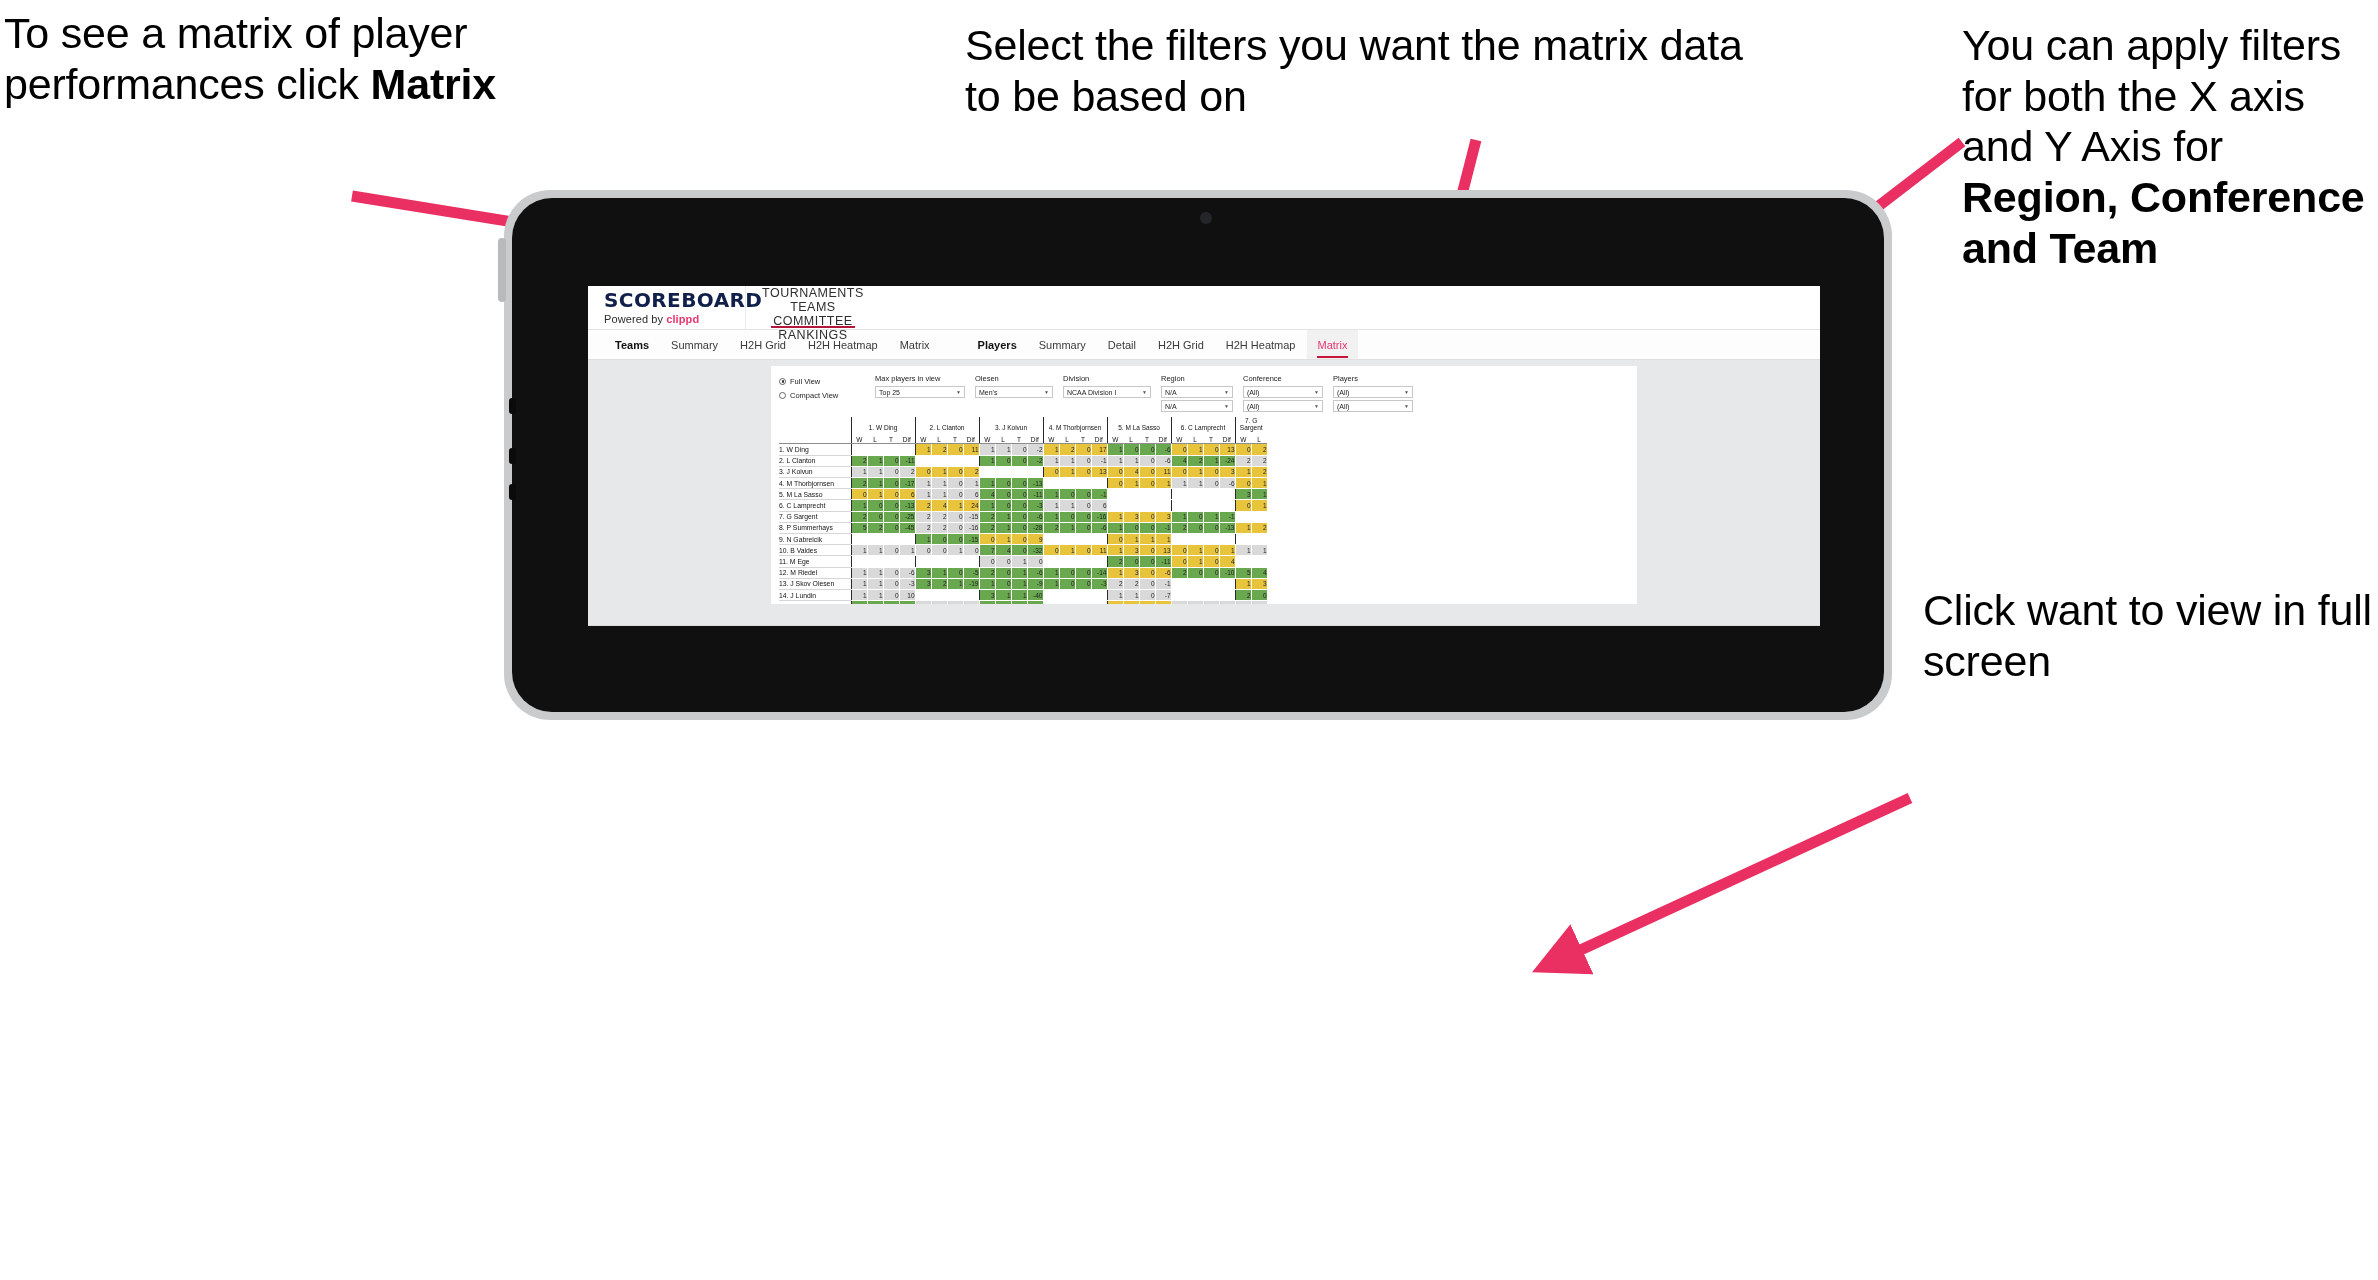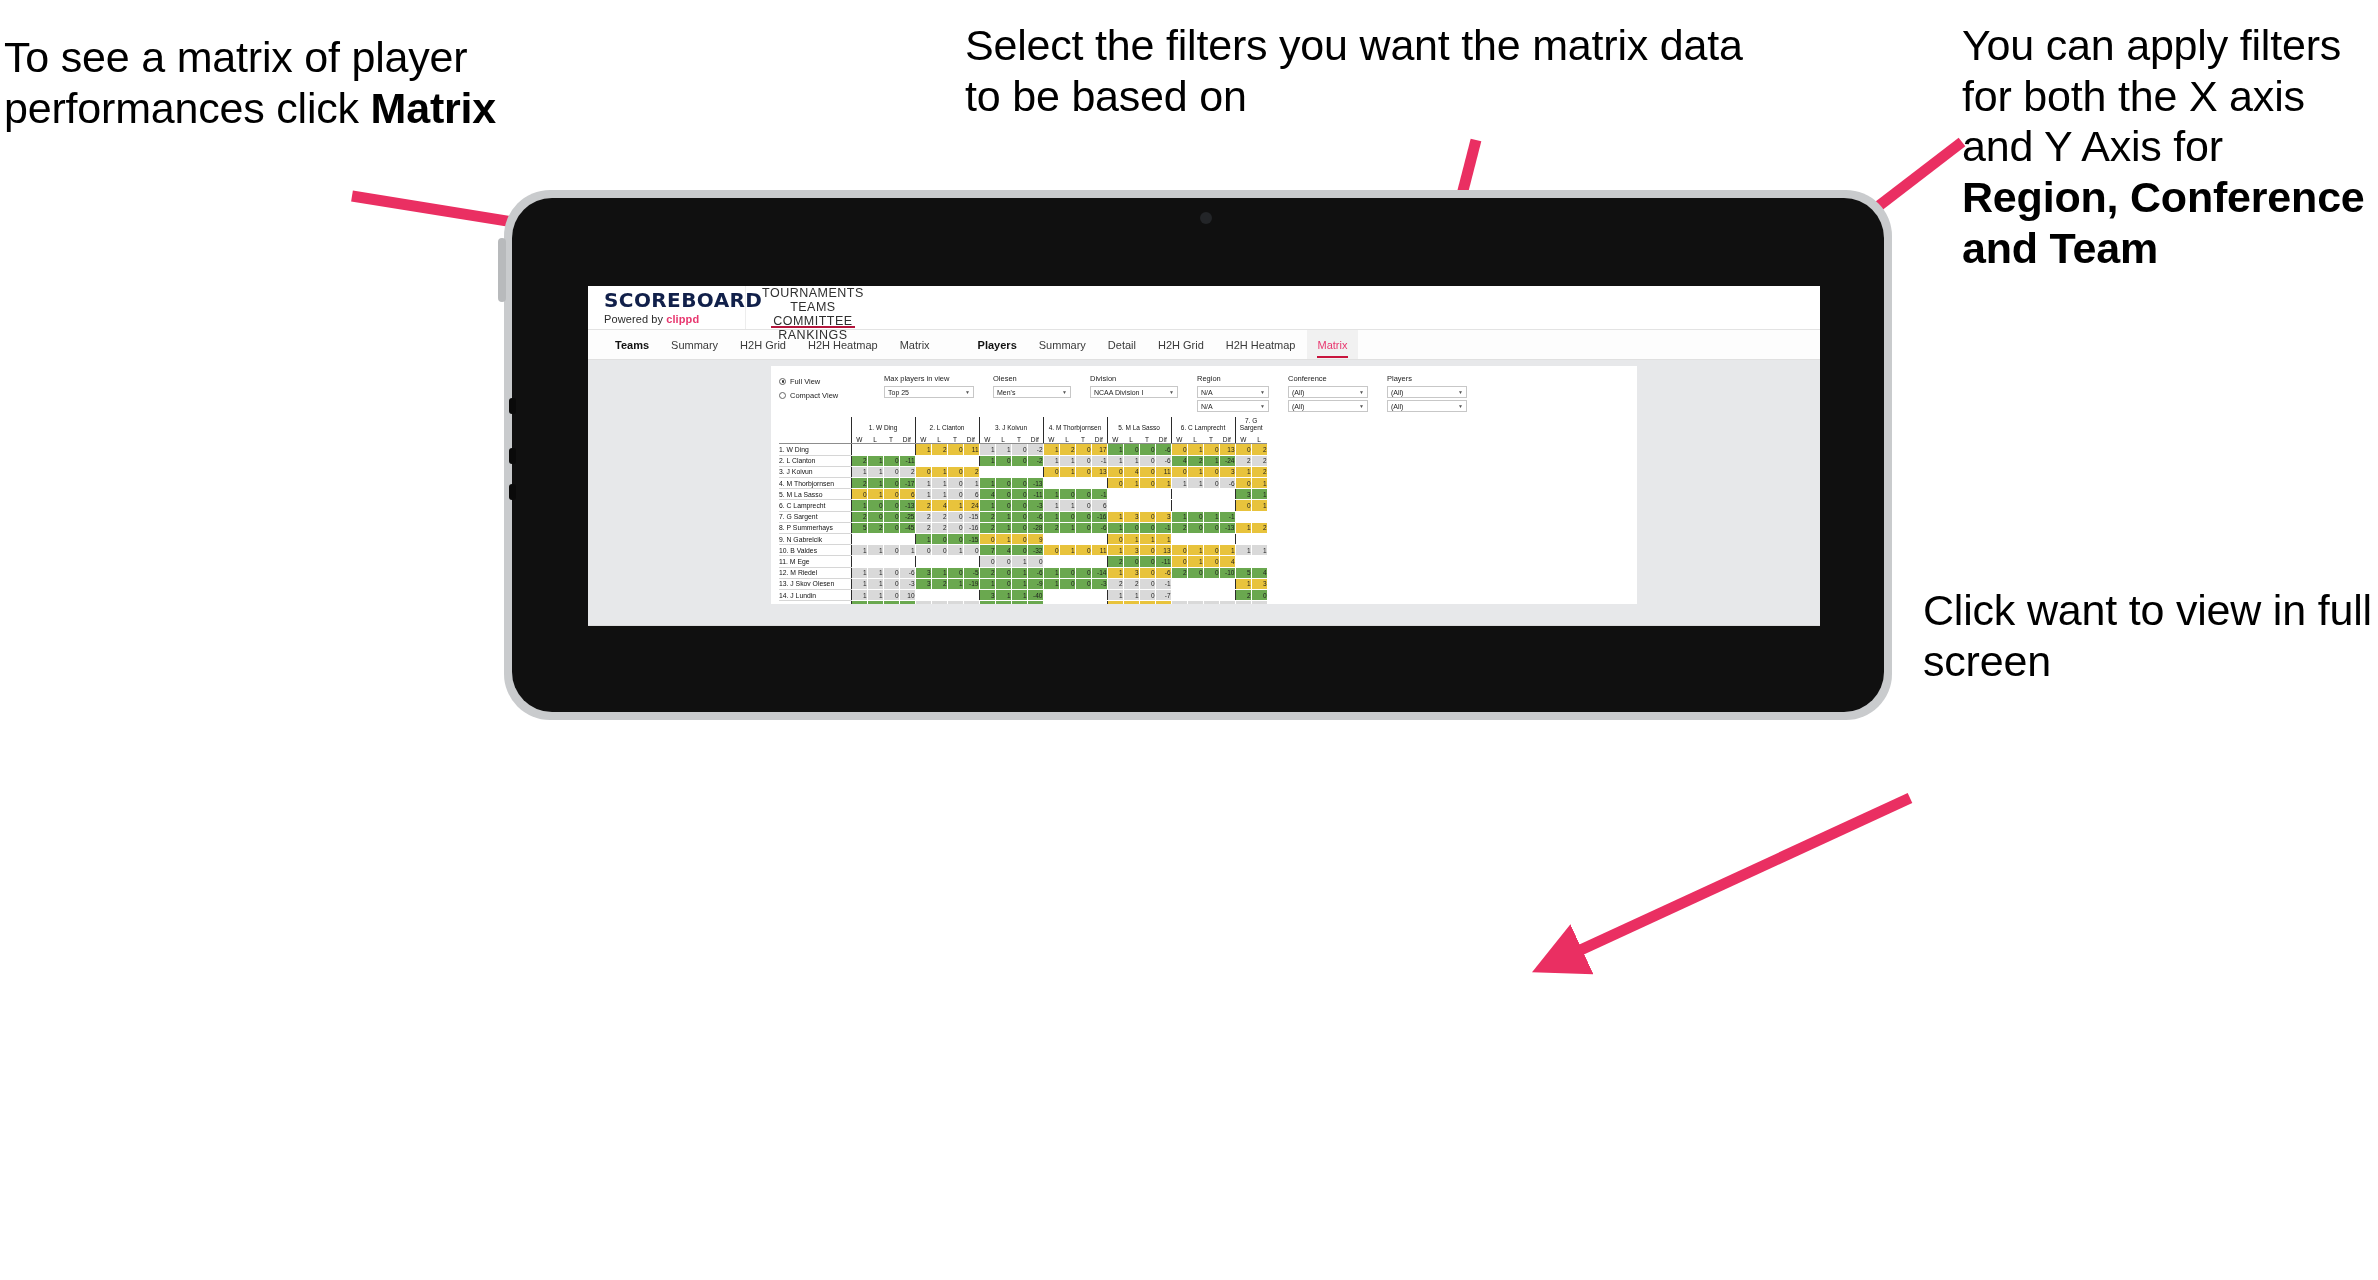--- a/index.html
+++ b/index.html
@@ -15,21 +15,21 @@
   
   .anno {
     position:absolute;
     color:#000;
     font-size:43px;
     line-height:1.18;
     font-weight:400;
     letter-spacing:-0.2px;
   }
   .anno b { font-weight:700; }
-  #anno-matrix    { left:4px;   top:32px;  width:540px; }
+  #anno-matrix    { left:4px;   top:8px;  width:540px; }
   #anno-filters   { left:965px; top:20px;  width:800px; text-align:left;}
   #anno-xy        { left:1962px;top:20px;  width:420px; }
   #anno-full      { left:1923px;top:585px; width:450px; }
 
   
   #arrows { position:absolute; left:0; top:0; width:2378px; height:1280px; pointer-events:none; }
 
   
   #tablet {
     position:absolute; left:504px; top:190px;
@@ -108,21 +108,21 @@
     display:flex; justify-content:center; position:relative;
   }
   .sheet{
     background:#ffffff; width:866px; height:238px;
     position:relative; overflow:hidden;
     font-size:7.5px; color:#222;
   }
 
   
   .filters{
-    display:flex; padding:8px 6px 3px 8px; gap:9px;
+    display:flex; padding:8px 6px 3px 8px; gap:0;
     font-size:7.5px;
   }
   .fcol{ margin-right:10px; }
   .fcol .flabel{ font-size:7.5px; color:#222; margin-bottom:2px; height:10px;}
   .fsel{
     border:1px solid #c7c7c7; background:#fff; height:12px;
     display:flex; align-items:center; justify-content:space-between;
     padding:0 3px; font-size:7px; color:#222; margin-bottom:2px;
     cursor:pointer;
   }

